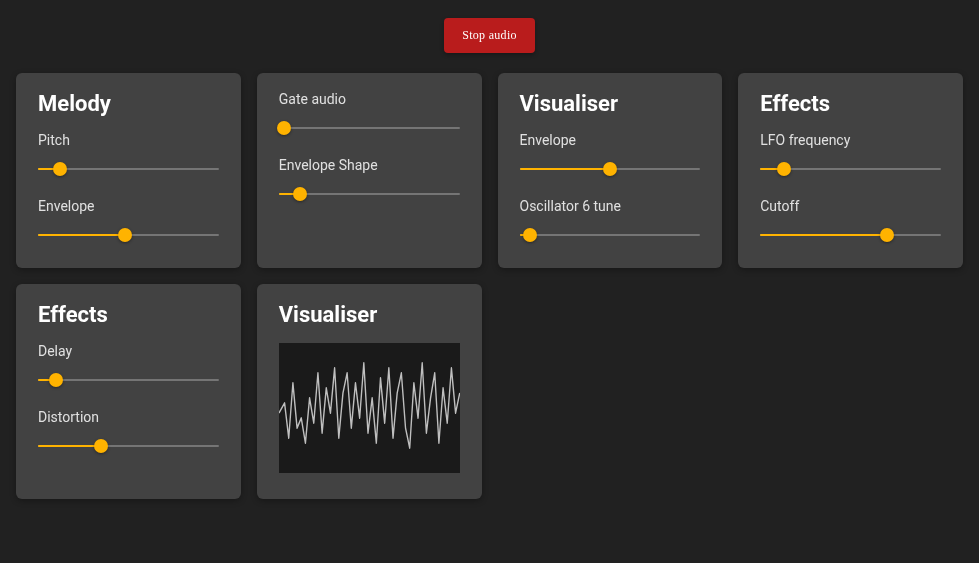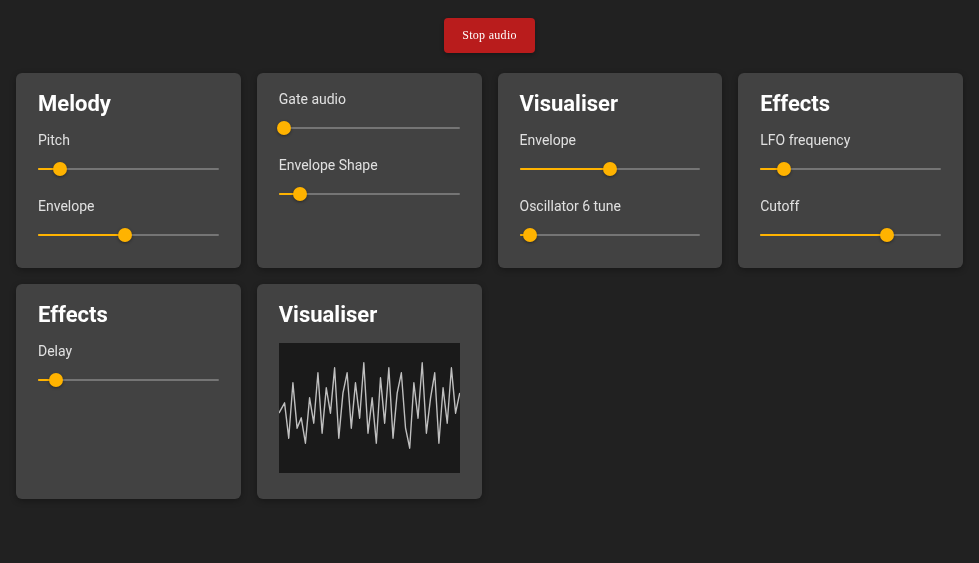--- a/index.html
+++ b/index.html
@@ -196,20 +196,28 @@
   <div class="card">
     <div class="card-title">Effects</div>
     <div class="control">
       <div class="control-label">Delay</div>
       <div class="slider-track">
         <div class="slider-rail"></div>
         <div class="slider-fill" style="width: 10%;"></div>
         <div class="slider-thumb" style="left: 10%;"></div>
       </div>
     </div>
+    <div class="control">
+      <div class="control-label">Distortion</div>
+      <div class="slider-track">
+        <div class="slider-rail"></div>
+        <div class="slider-fill" style="width: 35%;"></div>
+        <div class="slider-thumb" style="left: 35%;"></div>
+      </div>
+    </div>
   </div>
 
   <div class="card">
     <div class="card-title">Visualiser</div>
     <div class="visualiser-box">
       <svg viewBox="0 0 260 130" preserveAspectRatio="none">
         <path d="M0,70 L8,60 L14,95 L20,40 L26,85 L32,75 L38,100 L44,55 L50,80 L56,30 L62,90 L68,45 L74,70 L80,25 L86,95 L92,50 L98,30 L104,85 L110,40 L116,75 L122,20 L128,90 L134,55 L140,100 L146,35 L152,80 L158,25 L164,95 L170,50 L176,30 L182,85 L188,105 L194,40 L200,75 L206,20 L212,90 L218,55 L224,30 L230,100 L236,45 L242,80 L248,25 L254,70 L260,50" stroke="#bfbfbf" stroke-width="2" fill="none" stroke-linejoin="round"></path>
       </svg>
     </div>
   </div>

